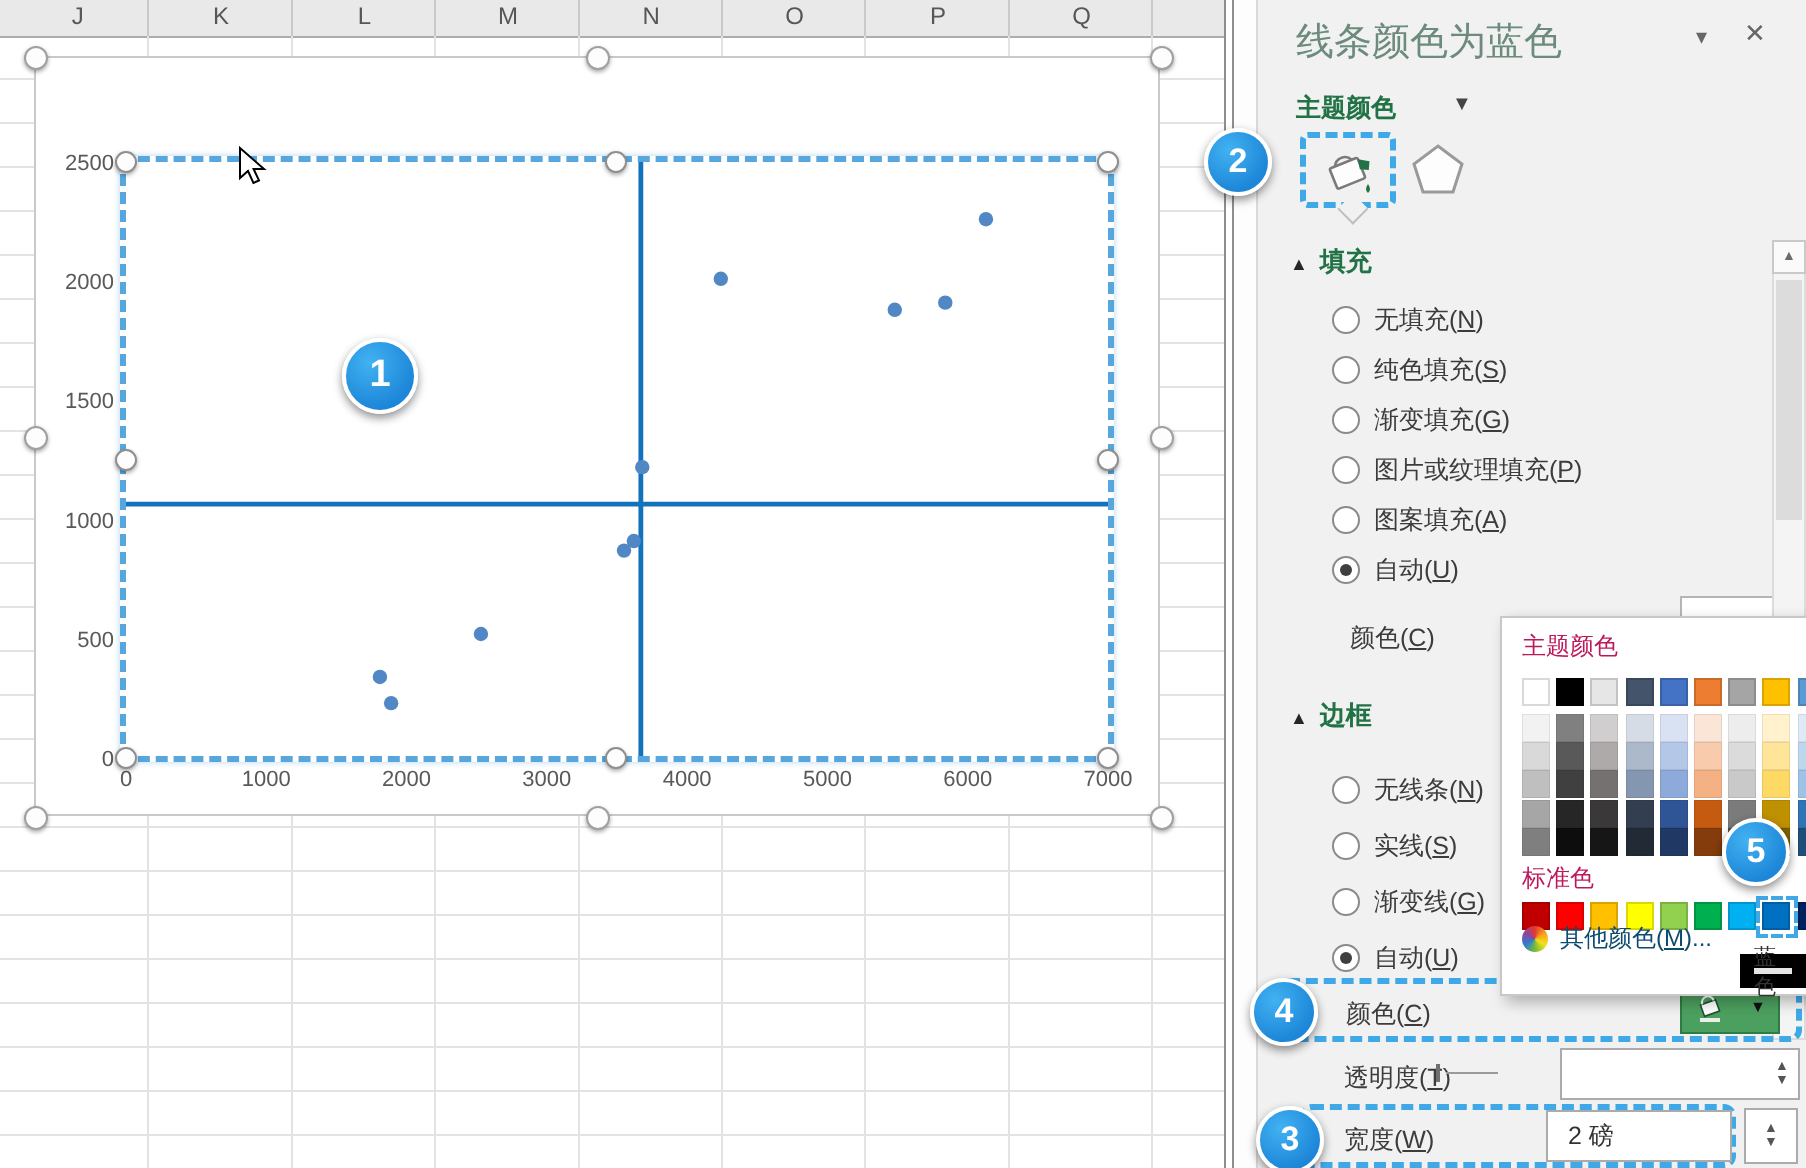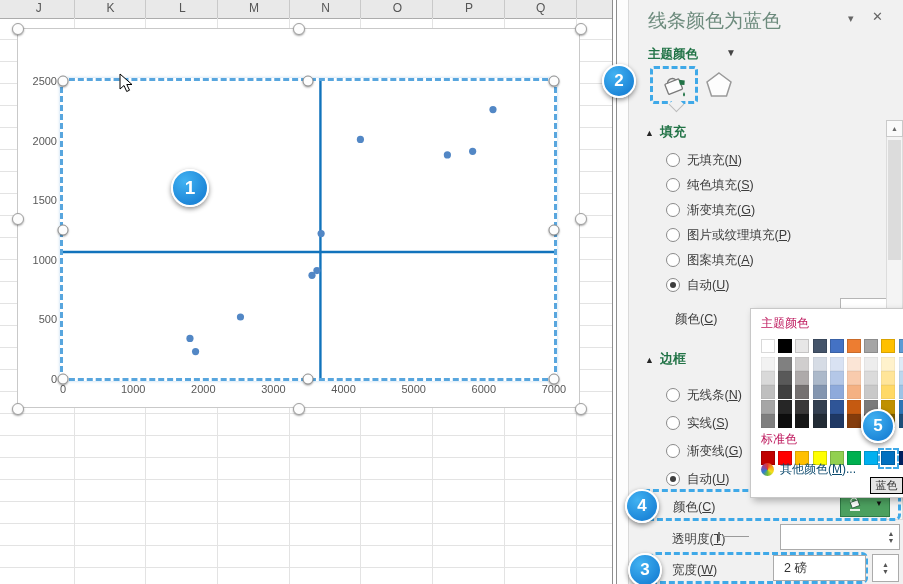--- a/index.html
+++ b/index.html
@@ -91,21 +91,21 @@
   #fill-color-sliver{left:840px;top:298px;width:54px;height:13px;background:#fff;border:1px solid #B5B5B5;box-sizing:border-box;}
   #popup{left:750px;top:308px;width:170px;height:188px;background:#fff;border:1px solid #C8C8C8;
     box-shadow:3px 3px 7px rgba(0,0,0,.28);z-index:30;}
   .pp-label{position:absolute;left:10px;font-size:12px;color:#be185d;}
   .swatch{position:absolute;width:14px;height:14px;box-shadow:inset 0 0 0 1px rgba(0,0,0,.15);}
   .swatch.var{box-shadow:inset 0 0 0 0.5px rgba(0,0,0,.08);}
   #swatch-sel{position:absolute;width:21px;height:21px;border:2px dashed #3FA9E8;box-sizing:border-box;z-index:5;}
   #more-colors{position:absolute;left:10px;top:152px;display:flex;align-items:center;font-size:12px;color:#0c4a6e;}
   #color-wheel{width:13px;height:13px;border-radius:50%;margin-right:6px;
     background:conic-gradient(#e4372e,#f7a31b,#f5e11c,#74bc37,#2d7dd2,#8a46a0,#e4372e);}
-  #tooltip{left:870px;top:477px;width:33px;height:17px;background:#e5e5e5;border:1px solid #000000;
+  #tooltip{left:870px;top:477px;width:33px;height:17px;background:#e5e5e5;border:7px solid #000000;
     box-sizing:border-box;font-size:11px;color:#333;display:flex;align-items:center;justify-content:center;z-index:60;}
 
   
   .callout{position:absolute;width:30px;height:30px;border-radius:50%;
     background:radial-gradient(circle at 35% 30%,#41B2F2,#1D86D8 72%);
     border:2px solid #fff;box-shadow:0 2px 5px rgba(0,0,0,.45);
     color:#fff;font-weight:bold;font-size:17px;display:flex;align-items:center;justify-content:center;z-index:50;}
   #callout-1{left:171px;top:169px;width:34px;height:34px;font-size:19px;}
   #callout-2{left:602px;top:64px;}
   #callout-3{left:628px;top:553px;}

